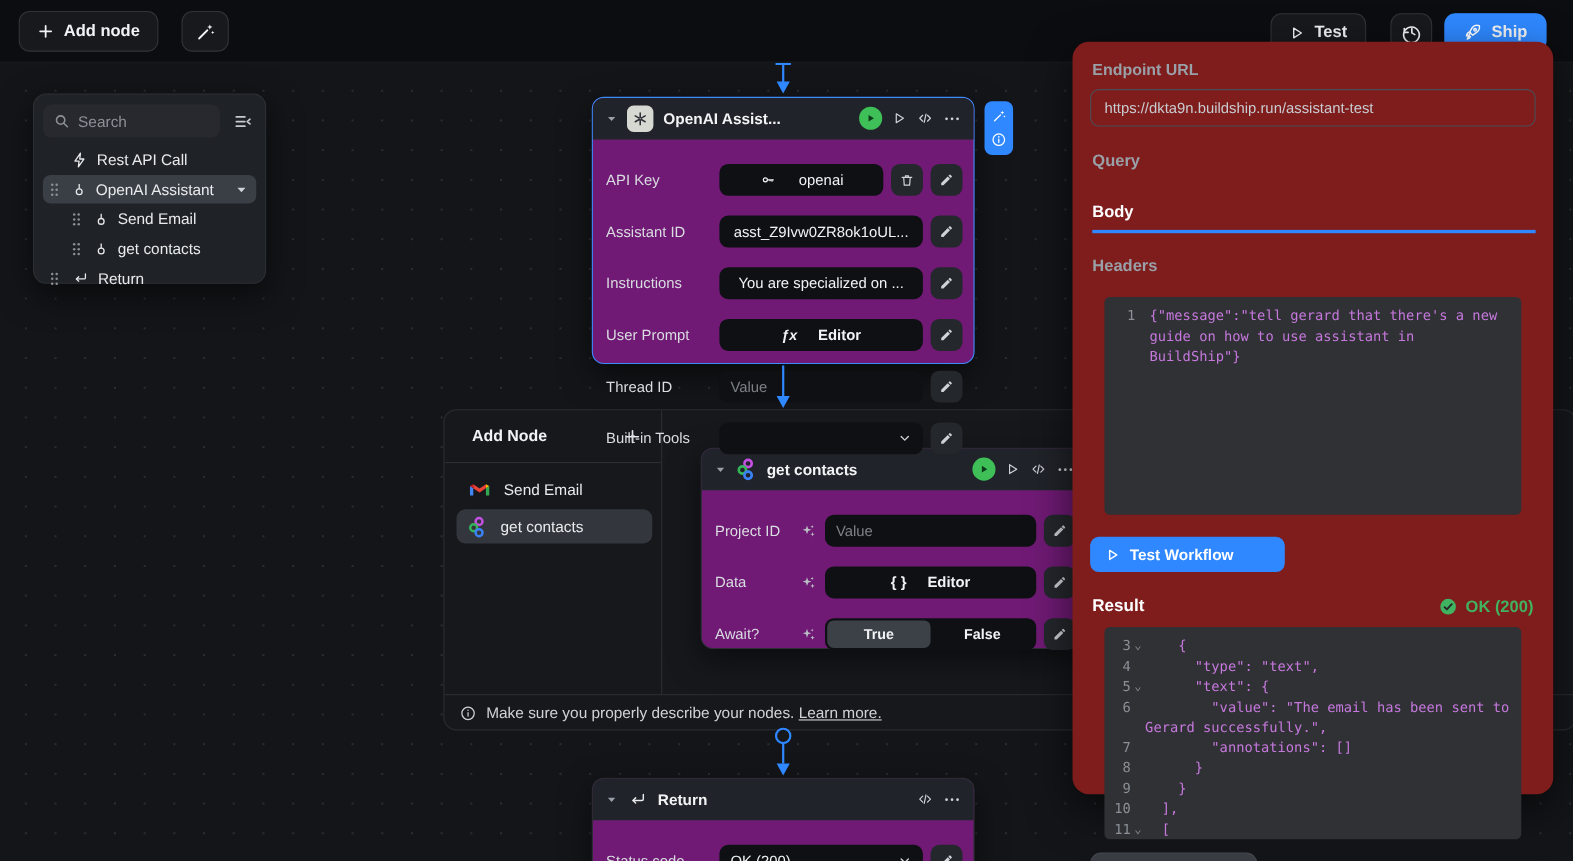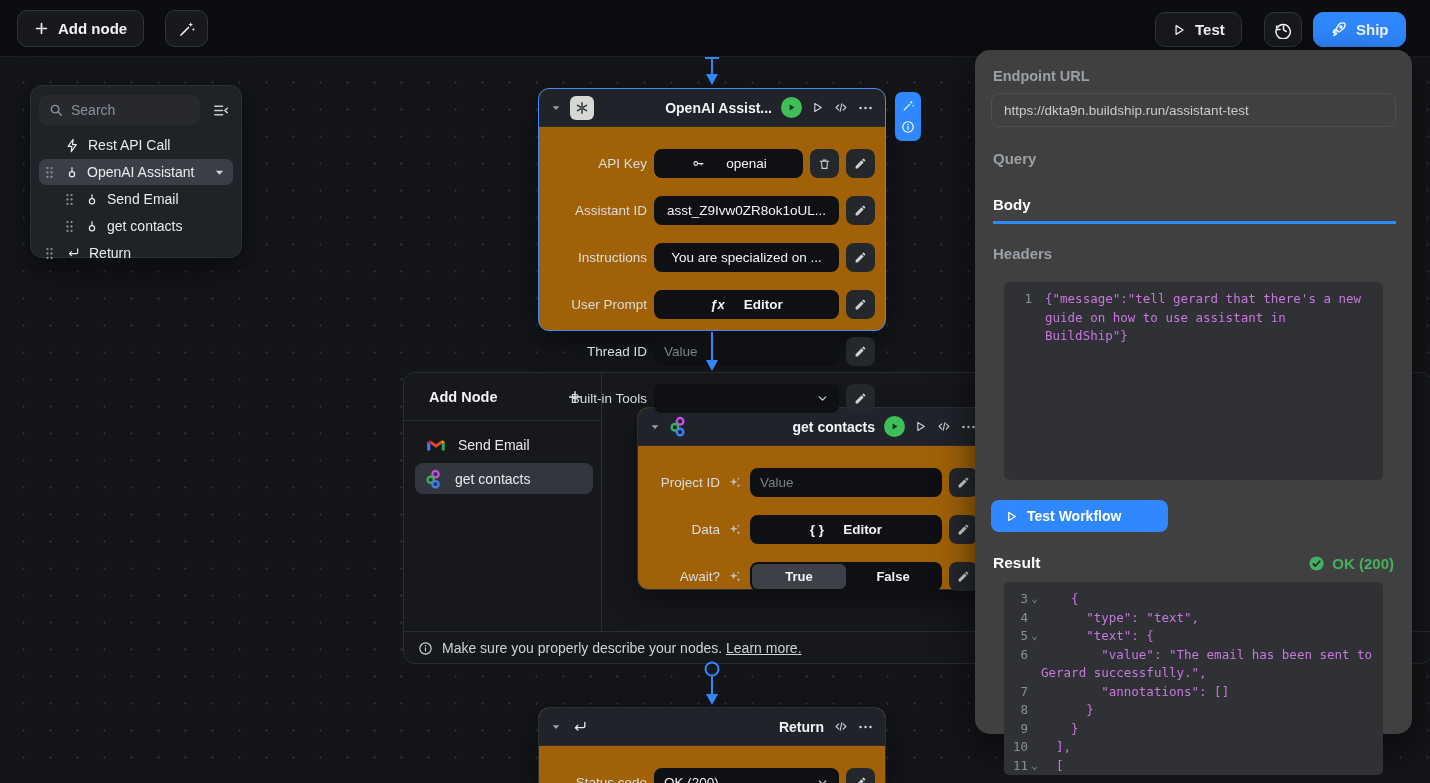--- a/index.html
+++ b/index.html
@@ -31,22 +31,22 @@
   .searchbox span.ph { color:#8b9097; font-size:14px; }
   .prow { display:flex; align-items:center; height:26px; color:#e8eaec; font-size:14px;
     font-weight:500; gap:8px; padding-left:26px; position:relative; margin-top:1px; }
   .prow .drag { position:absolute; left:6px; }
   .prow.sel { background:#3a3e45; border-radius:7px; padding-left:26px; }
   .prow.indent { padding-left:46px; }
   .prow.indent .drag { left:26px; }
   .caret-r { margin-left:auto; margin-right:8px; }
 
   
-  .node { position:absolute; background:#a16207; border:1px solid #2c2f34; border-radius:11px;
-    box-shadow:0 10px 28px rgba(0,0,0,.5); z-index:10;text-align:right; }
+  .node { position:absolute; background:#701a75; border:1px solid #2c2f34; border-radius:11px;
+    box-shadow:0 10px 28px rgba(0,0,0,.5); z-index:10; }
   .node.selected { border:1.6px solid #3d8bfd; }
   .nhead { display:flex; align-items:center; height:38px; background:#202329; gap:9px;
     border-radius:10px 10px 0 0; border-bottom:1px solid #2a2d32; padding:0 12px; }
   .nhead .title { color:#f2f3f5; font-size:14px; font-weight:700; flex:1;
     white-space:nowrap; overflow:hidden; }
   .playgreen { width:21px; height:21px; border-radius:50%; background:#3fbf57;
     display:flex; align-items:center; justify-content:center; }
   .nbody { padding:10px 10px 12px 12px; }
   .frow { display:flex; align-items:center; gap:7px; margin-top:18px; }
   .frow:first-child { margin-top:12px; }
@@ -85,21 +85,21 @@
     font-size:14px; font-weight:500; height:28px; padding:0 10px; cursor:pointer; }
   .additem.sel { background:#33373d; border-radius:8px; }
   .gfoot { position:absolute; left:0; top:258px; width:100%; height:34px; display:flex;
     align-items:center; gap:9px; padding-left:14px; color:#cfd3d8; font-size:14px; }
   .gfoot a { color:#cfd3d8; text-decoration:underline; font-weight:500; }
 
   
   .conn { position:absolute; z-index:12; }
 
   
-  .panel { position:absolute; left:975px; top:50px; width:437px; height:684px; background:#404040;
+  .panel { position:absolute; left:975px; top:38px; width:437px; height:684px; background:#7f1d1d;
     border-radius:15px; box-shadow:0 14px 40px rgba(0,0,0,.6); z-index:60; padding:16px; }
   .plabel { color:#9aa0a7; font-size:14.5px; font-weight:600; margin:2px 0 9px 2px; }
   .urlbox { width:405px; height:34px; border:1px solid #4a4e55; border-radius:8px; background:transparent;
     color:#c8ccd1; font-size:13.5px; padding:0 12px; font-family:"Liberation Sans",sans-serif; }
   .tabs { display:flex; gap:21px; margin:23px 0 0 2px;flex-direction:column; }
   .tab { color:#9aa0a7; font-size:15px; font-weight:700; padding-bottom:8px; cursor:pointer; }
   .tab.active { color:#ffffff; border-bottom:3px solid #2f88ff; }
   .codebox { width:379px; background:#2f3135; border-radius:5px; margin-left:13px;
     font-family:"DejaVu Sans Mono", monospace; font-size:12.5px; line-height:18.5px;
     color:#c678dd; overflow:hidden; padding:8px 8px 8px 6px; }

